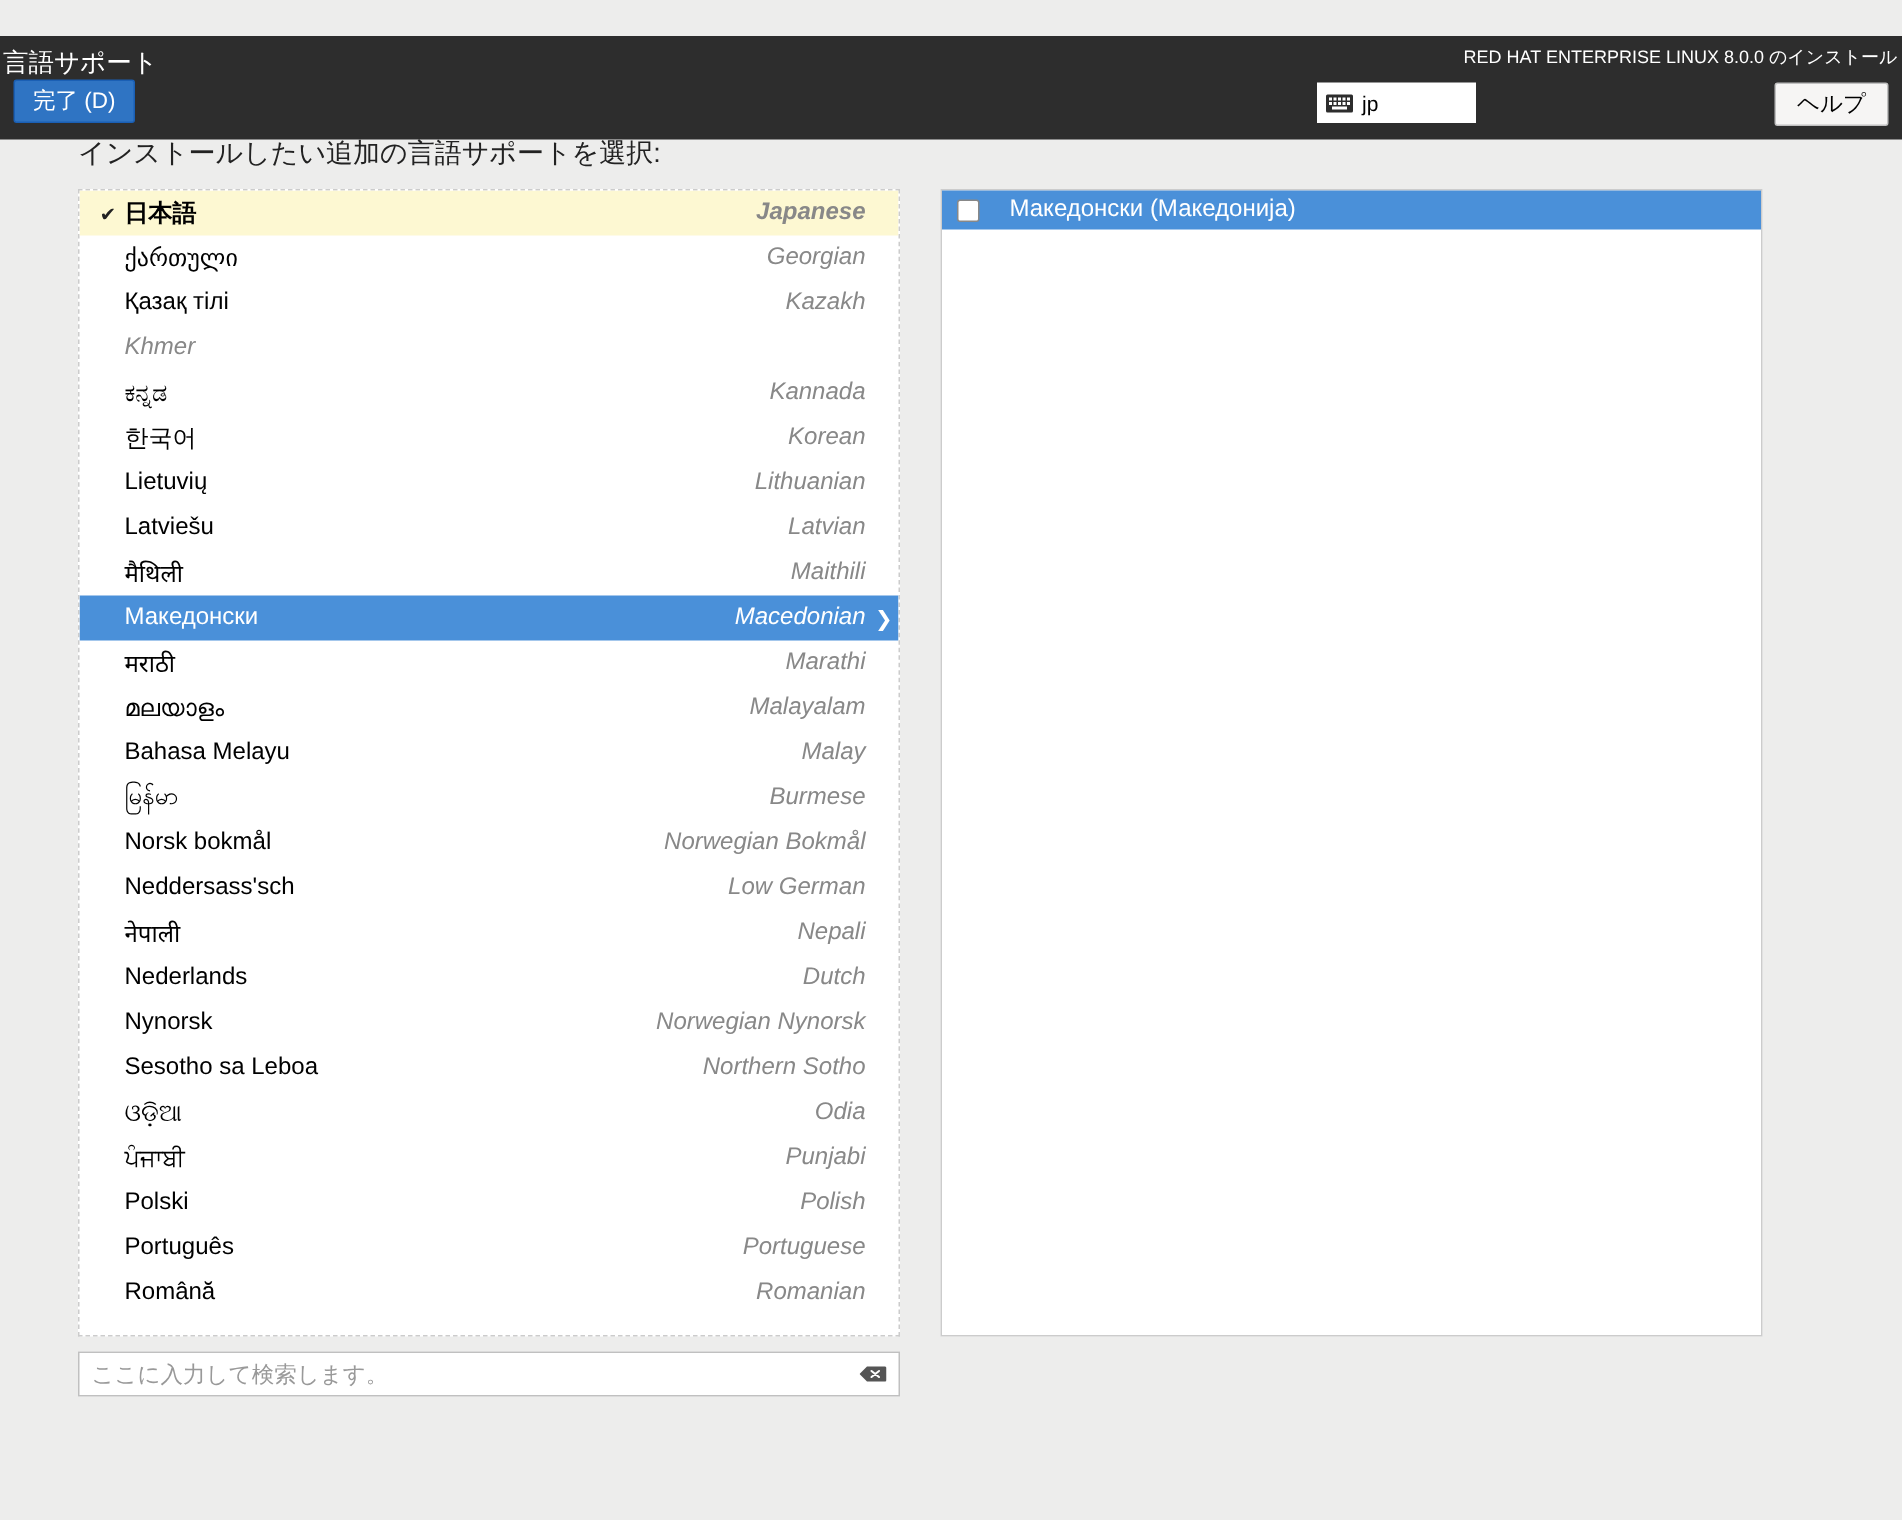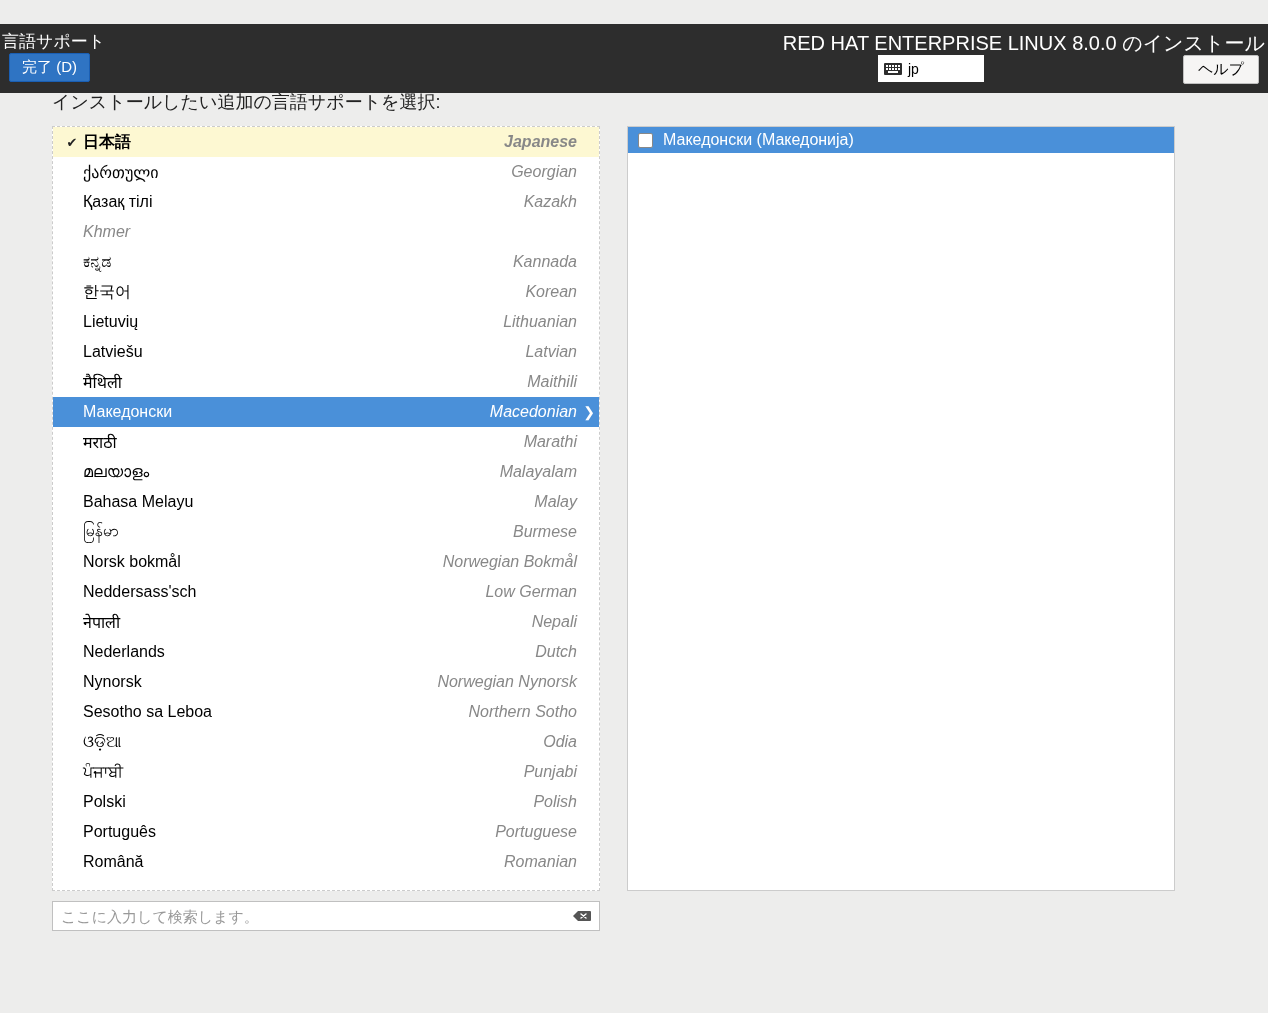--- a/index.html
+++ b/index.html
@@ -1,38 +1,38 @@
 <!DOCTYPE html>
 <html><head>
 <meta charset="utf-8">
 <style>
 * { margin: 0; padding: 0; box-sizing: border-box; font-family: sans-serif; }
 body { background: #ededec; width: 1268px; height: 1013px; overflow: hidden; }
 .top-bar { background: #2d2d2d; height: 69px; position: relative; margin-top: 24px; }
 .page-title { color: #fff; font-size: 17px; position: absolute; top: 6px; left: 2px; font-weight: 400; }
-.install-label { color: #fff; font-size: 20px; position: absolute; top: 6px; right: 3px; font-weight: 400; }
+.install-label { color: #fff; font-size: 12px; position: absolute; top: 6px; right: 3px; font-weight: 400; }
 .done-btn { position: absolute; top: 29px; left: 9px; background: #2f74c3; color: #fff; border: 1px solid #1a5fb4; padding: 4px 12px; font-size: 15px; border-radius: 2px; cursor: pointer; }
 .keyboard-indicator { position: absolute; top: 31px; right: 284px; background: #fff; width: 106px; height: 27px; display: flex; align-items: center; padding: 0 6px; gap: 6px; }
 .keyboard-icon { width: 18px; height: 14px; display: inline-block; }
 .keyboard-layout { font-size: 14px; }
 .help-btn { position: absolute; top: 31px; right: 9px; background: #f6f5f4; border: 1px solid #c0c0c0; padding: 4px 14px; font-size: 15px; border-radius: 2px; cursor: pointer; }
 .instruction { position: absolute; top: 90px; left: 52px; font-size: 18px; color: #222; }
 .lang-pane { position: absolute; top: 126px; left: 52px; width: 548px; height: 765px; border: 1px dashed #ccc; background: #fff; overflow-y: hidden; }
 .lang-row { display: flex; align-items: center; height: 30px; padding: 0 10px 0 8px; cursor: pointer; position: relative; }
 .lang-row.checked { background: #fdf8d2; }
 .lang-row.selected { background: #4a90d9; color: #fff; }
 .lang-row.selected .english-name { color: #fff; }
 .lang-row.checked .english-name { color: #888; font-weight: 700; }
 .check-col { width: 22px; display: flex; justify-content: center; }
 .native-name { flex: 1; font-size: 16px; padding-left: 0px; }
 .lang-row.checked .native-name { font-weight: 700; }
 .english-name { font-size: 16px; color: #888; font-style: italic; text-align: right; padding-right: 12px; }
 .arrow-col { position: absolute; right: 4px; color: #fff; font-size: 14px; }
 .locale-pane { position: absolute; top: 126px; right: 93px; width: 548px; height: 765px; border: 1px solid #ccc; background: #fff; }
-.locale-row { display: flex; align-items: center; height: 26px; padding: 0 10px; background: #4a90d9; color: #fff; gap: 10px; }
+.locale-row { display: flex; align-items: center; height: 26px; padding: 0 10px; background: #4a90d9; color: #fff; gap: 20px; }
 .locale-checkbox { width: 15px; height: 15px; background: #fff; border: 1px solid #888; border-radius: 2px; }
 .locale-label { font-size: 16px; }
 .search-box { position: absolute; top: 901px; left: 52px; width: 548px; height: 30px; border: 1px solid #c0c0c0; background: #fff; display: flex; align-items: center; padding: 0 8px; }
 .search-input { flex: 1; border: none; outline: none; font-size: 15px; color: #333; }
 .search-input::placeholder { color: #999; }
 .clear-icon { width: 18px; height: 14px; }
 .checkmark { font-size: 13px; color: #222; }
 </style>
 </head>
 <body>

